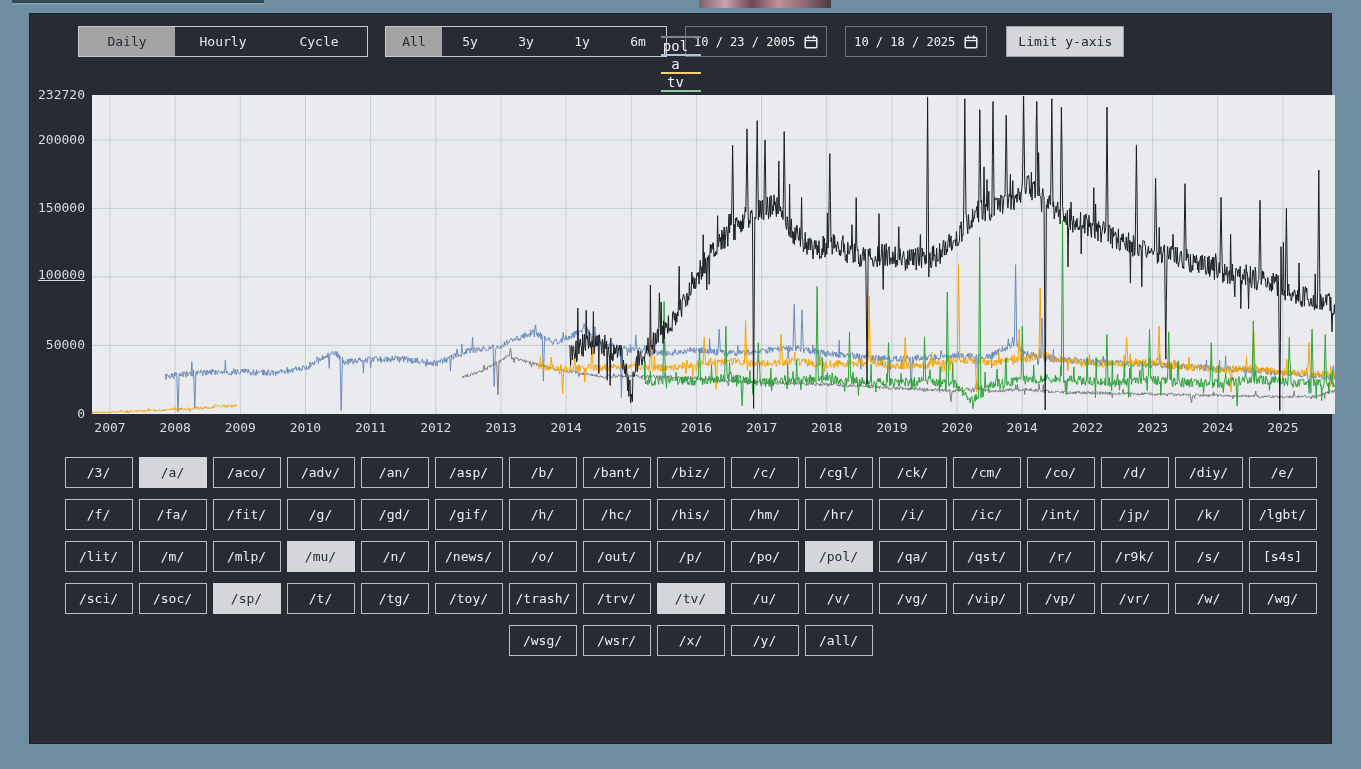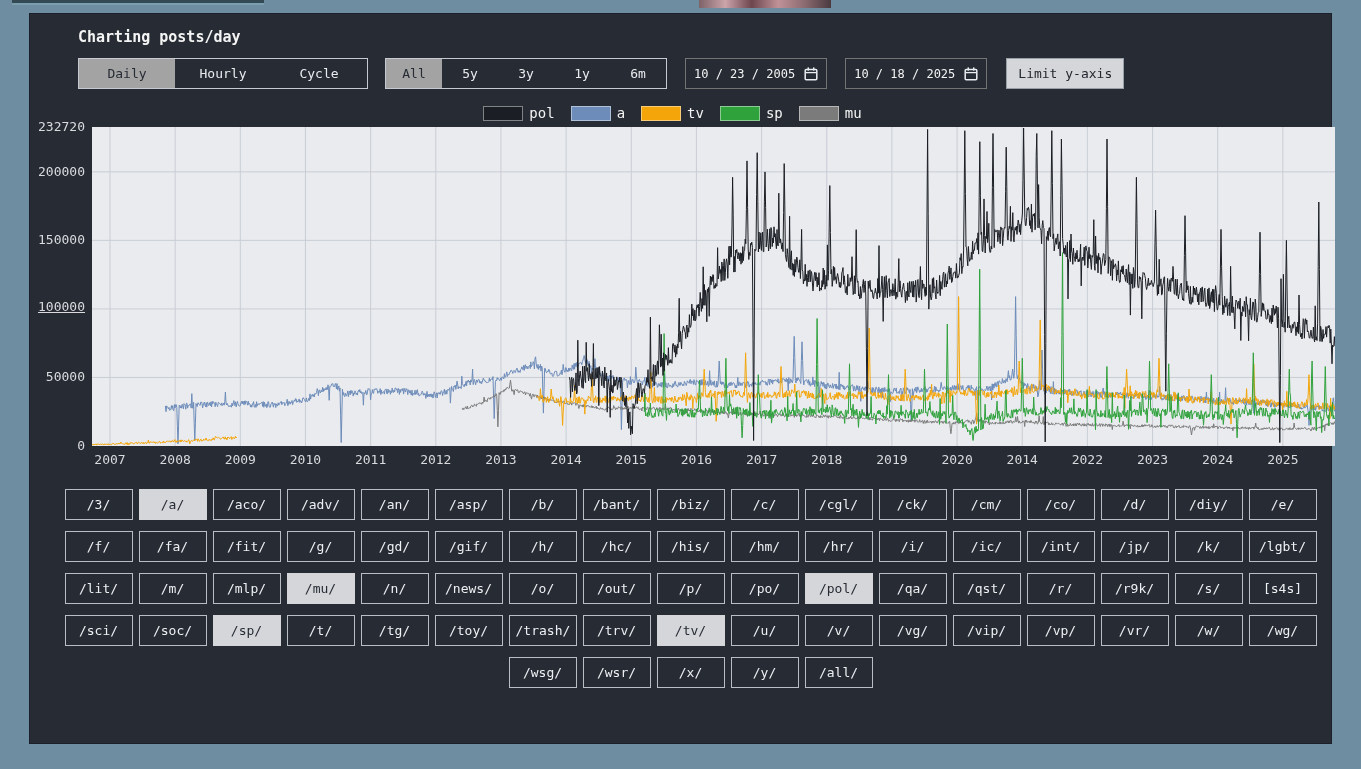--- a/index.html
+++ b/index.html
@@ -22,41 +22,40 @@
   .seg button{background:transparent;border:none;color:#e9ebee;
     font:13px "DejaVu Sans Mono",monospace;height:100%;cursor:pointer;}
   .seg button.sel{background:#a3a3a3;color:#262b34;}
   #mode-group button{width:96px;}
   #range-group{margin-left:17px;}
   #range-group button{width:56px;}
   .date{display:flex;align-items:center;border:1px solid #737373;height:31px;
     box-sizing:border-box;padding:0 8px;color:#f4f4f4;font-size:12px;margin-left:18px;gap:9px;}
   .limit{margin-left:19px;background:#d4d6da;border:1px solid #9aa0a8;color:#23272e;
     font:13px "DejaVu Sans Mono",monospace;height:31px;padding:0 11px;cursor:pointer;}
-  .legend{display:flex;justify-content:center;align-items:center;margin-top:16px;height:16px;}
+  .legend{display:flex;justify-content:center;align-items:center;margin-top:16px;height:16px;flex-direction:column;}
   .legend .sw{width:40px;height:15px;box-sizing:border-box;border:1px solid rgba(255,255,255,.45);}
   .legend .lb{color:#f4f4f4;font-size:14px;margin:0 16px 0 6px;}
   .chart{position:relative;margin-top:6px;height:348px;}
   .plot{position:absolute;left:62px;top:0;width:1243px;height:319px;background:#e9ebee;}
   .ylab{position:absolute;left:0;width:55px;text-align:right;color:#d9dbde;font-size:13px;line-height:16px;}
   .xlab{position:absolute;top:325px;color:#d9dbde;font-size:13px;transform:translateX(-50%);}
   .boards{width:1253px;margin:14px 0 0 34px;display:flex;flex-wrap:wrap;
     justify-content:center;column-gap:6px;row-gap:11px;}
   .bbtn{width:68px;height:31px;box-sizing:border-box;background:#262b34;
     border:1px solid #b9bdc4;color:#eef0f3;font:13px "DejaVu Sans Mono",monospace;cursor:pointer;}
   .bbtn.sel{background:#d4d6da;color:#262b34;border-color:#d4d6da;}
 </style>
 </head>
 <body>
 
 <div class="top-bar-frag"></div>
 <div class="top-img-frag"></div>
 
 <div class="panel">
-  <div class="subtitle">Charting posts/day</div>
 
   <div class="controls">
     <div class="seg" id="mode-group">
         <button class="sel">Daily</button>
         <button class="">Hourly</button>
         <button class="">Cycle</button>
       </div>
     <div class="seg" id="range-group">
         <button class="sel">All</button>
         <button class="">5y</button>

